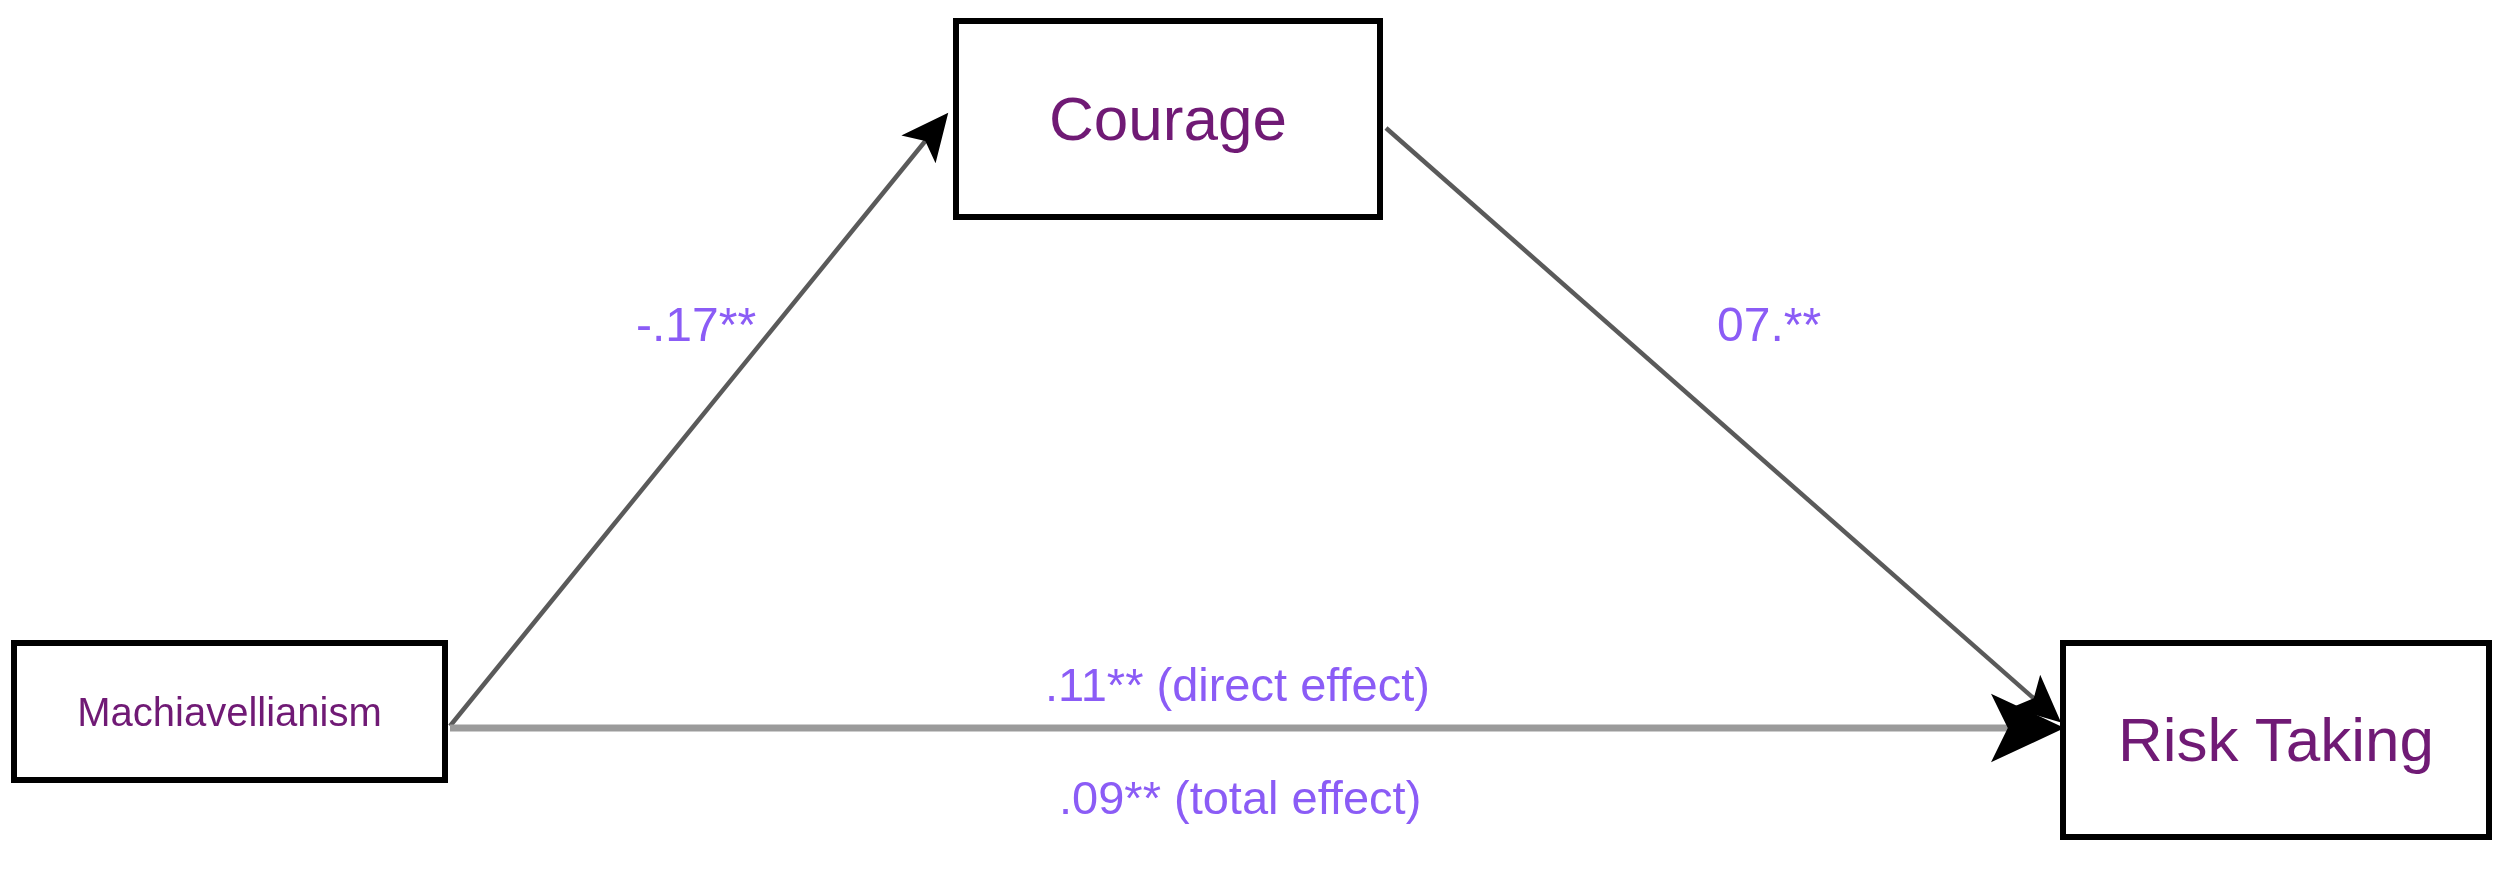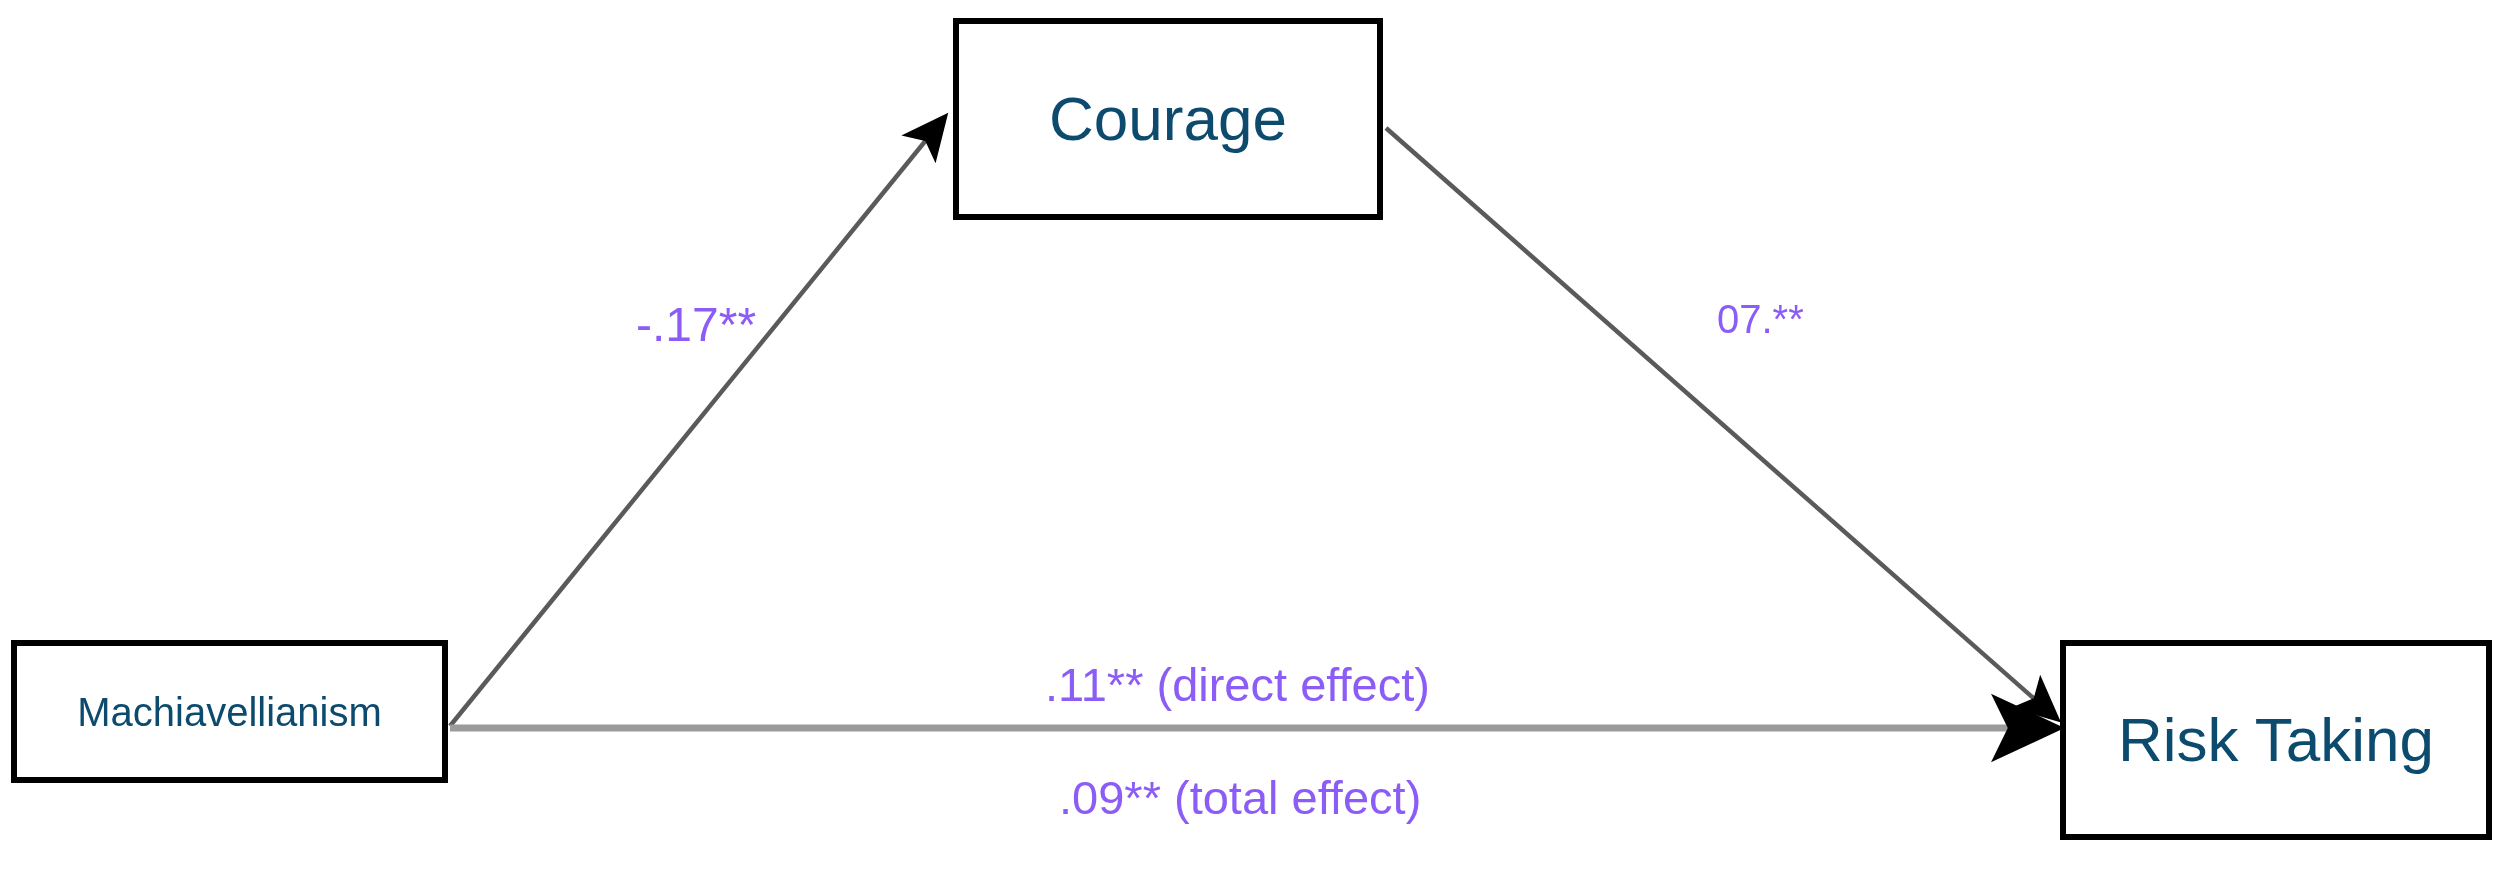--- a/index.html
+++ b/index.html
@@ -26,21 +26,21 @@
     position: absolute;
     box-sizing: border-box;
     background: #ffffff;
     border: 6px solid #000000;
     display: flex;
     align-items: center;
     justify-content: center;
     z-index: 3;
   }
   .node-label {
-    color: #0c4a6e;
+    color: #701a75;
     text-align: center;
     line-height: 1.1;
     white-space: nowrap;
   }
   #node-courage {
     left: 953px;
     top: 18px;
     width: 430px;
     height: 202px;
   }
@@ -66,21 +66,21 @@
     z-index: 4;
   }
   #label-a-path {
     left: 636px;
     top: 297px;
     font-size: 48px;
   }
   #label-b-path {
     left: 1717px;
     top: 297px;
-    font-size: 40px;
+    font-size: 48px;
   }
   #label-direct-effect {
     left: 1045px;
     top: 657px;
     font-size: 47px;
   }
   #label-total-effect {
     left: 1059px;
     top: 770px;
     font-size: 47px;

